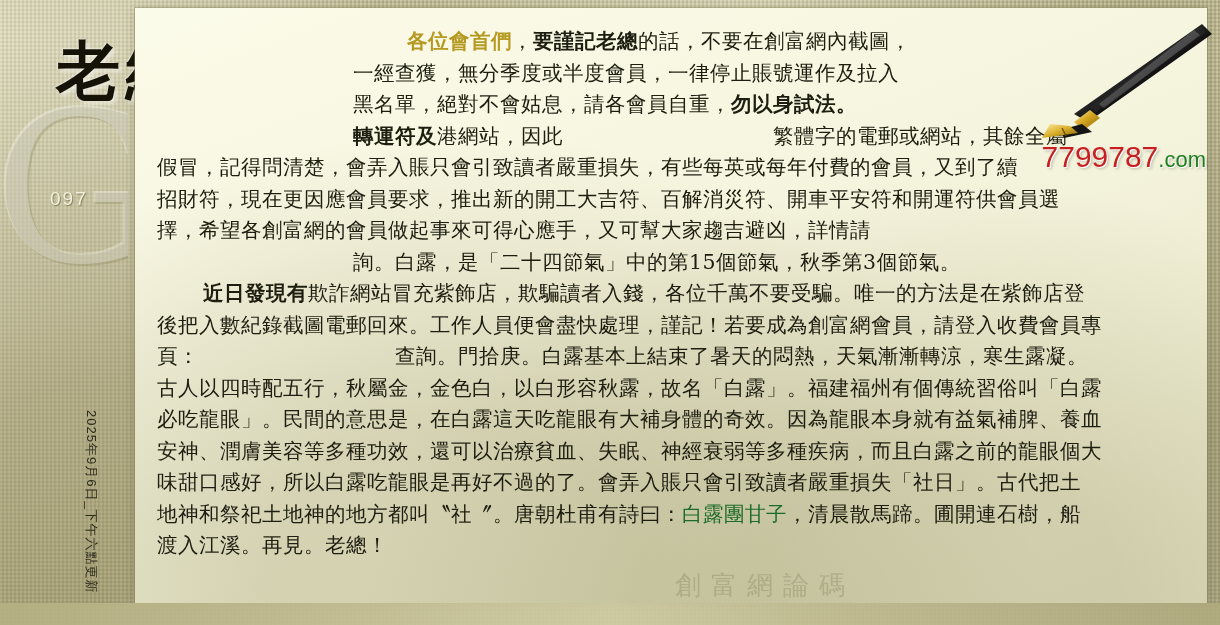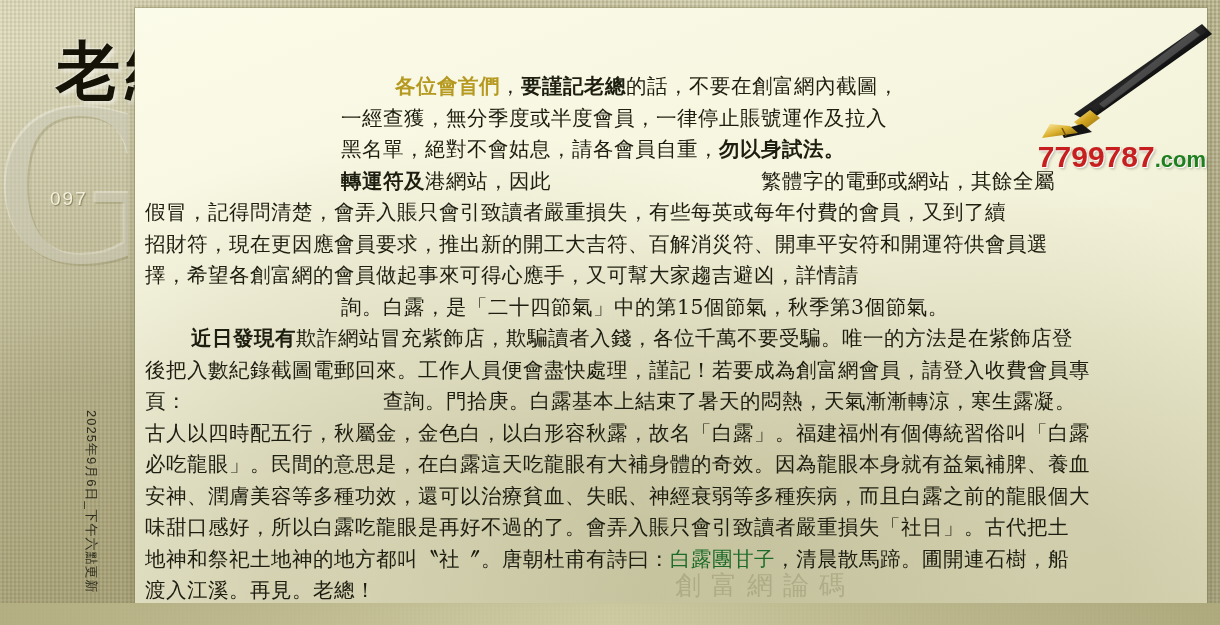--- a/index.html
+++ b/index.html
@@ -78,42 +78,41 @@
   }
   .wm-text{
     position:absolute;left:540px;top:560px;
     font-family:"Liberation Sans", sans-serif;
     font-size:26px;letter-spacing:10px;
     color:rgba(120,118,80,.30);
     white-space:nowrap;
   }
   
   .body-text{
-    position:absolute;left:10px;top:18px;width:1030px;
+    position:absolute;left:22px;top:18px;width:1030px;
     font-family:"DejaVu Serif", serif;
     font-size:20.5px;
     line-height:31.5px;
     color:#1d1d10;
     letter-spacing:.5px;
     text-align:justify;
-    margin-top:45px;
   }
   .body-text p{margin:0;}
   .ind{display:inline-block;width:46px;}
   .ind-lg{display:inline-block;width:196px;}
   .ind-xl{display:inline-block;width:250px;}
   .gold{color:#b69a20;font-weight:bold;text-shadow:0 0 1px rgba(255,255,255,.6);}
   .bold{font-weight:bold;}
   .grn{color:#1d6b2a;font-weight:normal;}
   .tgap{display:inline-block;width:210px;}
   
   .url{
     position:absolute;right:14px;top:140px;
     font-family:"Liberation Sans", sans-serif;
-    font-weight:bold;
+    font-weight:normal;
     font-size:30px;
     color:#c71f1f;
     text-shadow:1px 1px 0 #fff, 2px 2px 3px rgba(0,0,0,.25);
     white-space:nowrap;
     text-align:center;
   }
   .url .dom{color:#1f7f1f;font-size:22px;}
   
   .pen{
     position:absolute;right:6px;top:18px;width:210px;height:120px;

